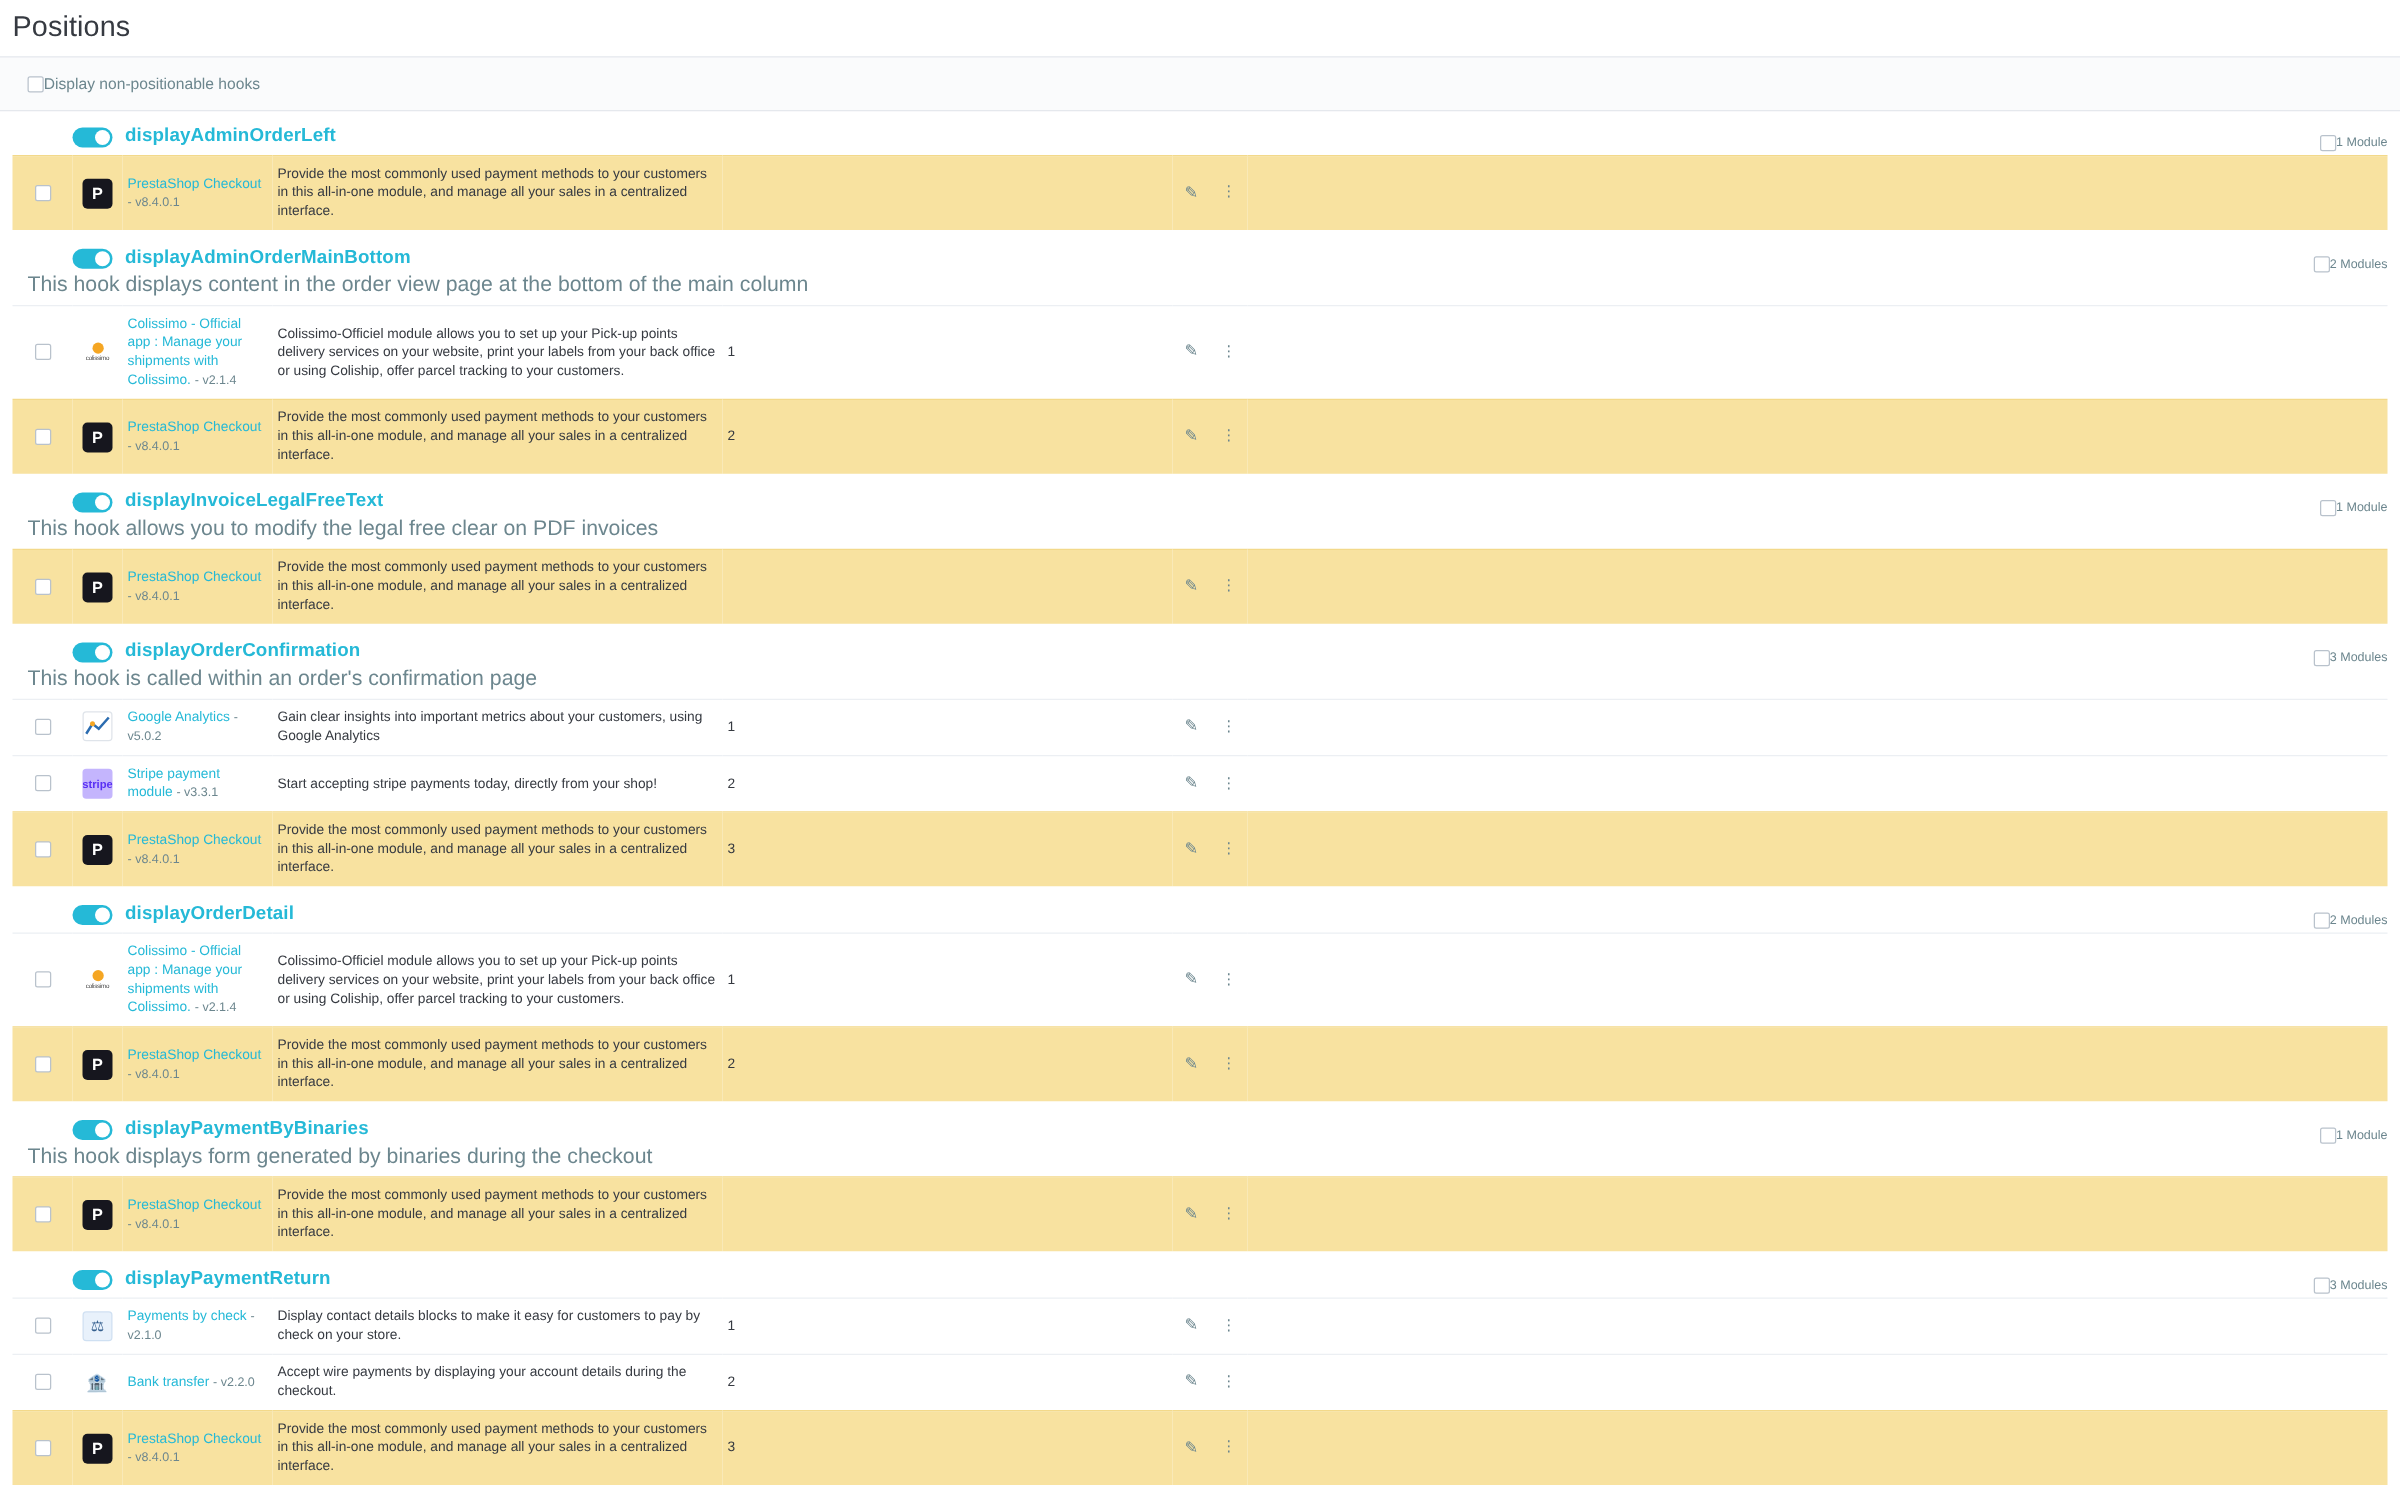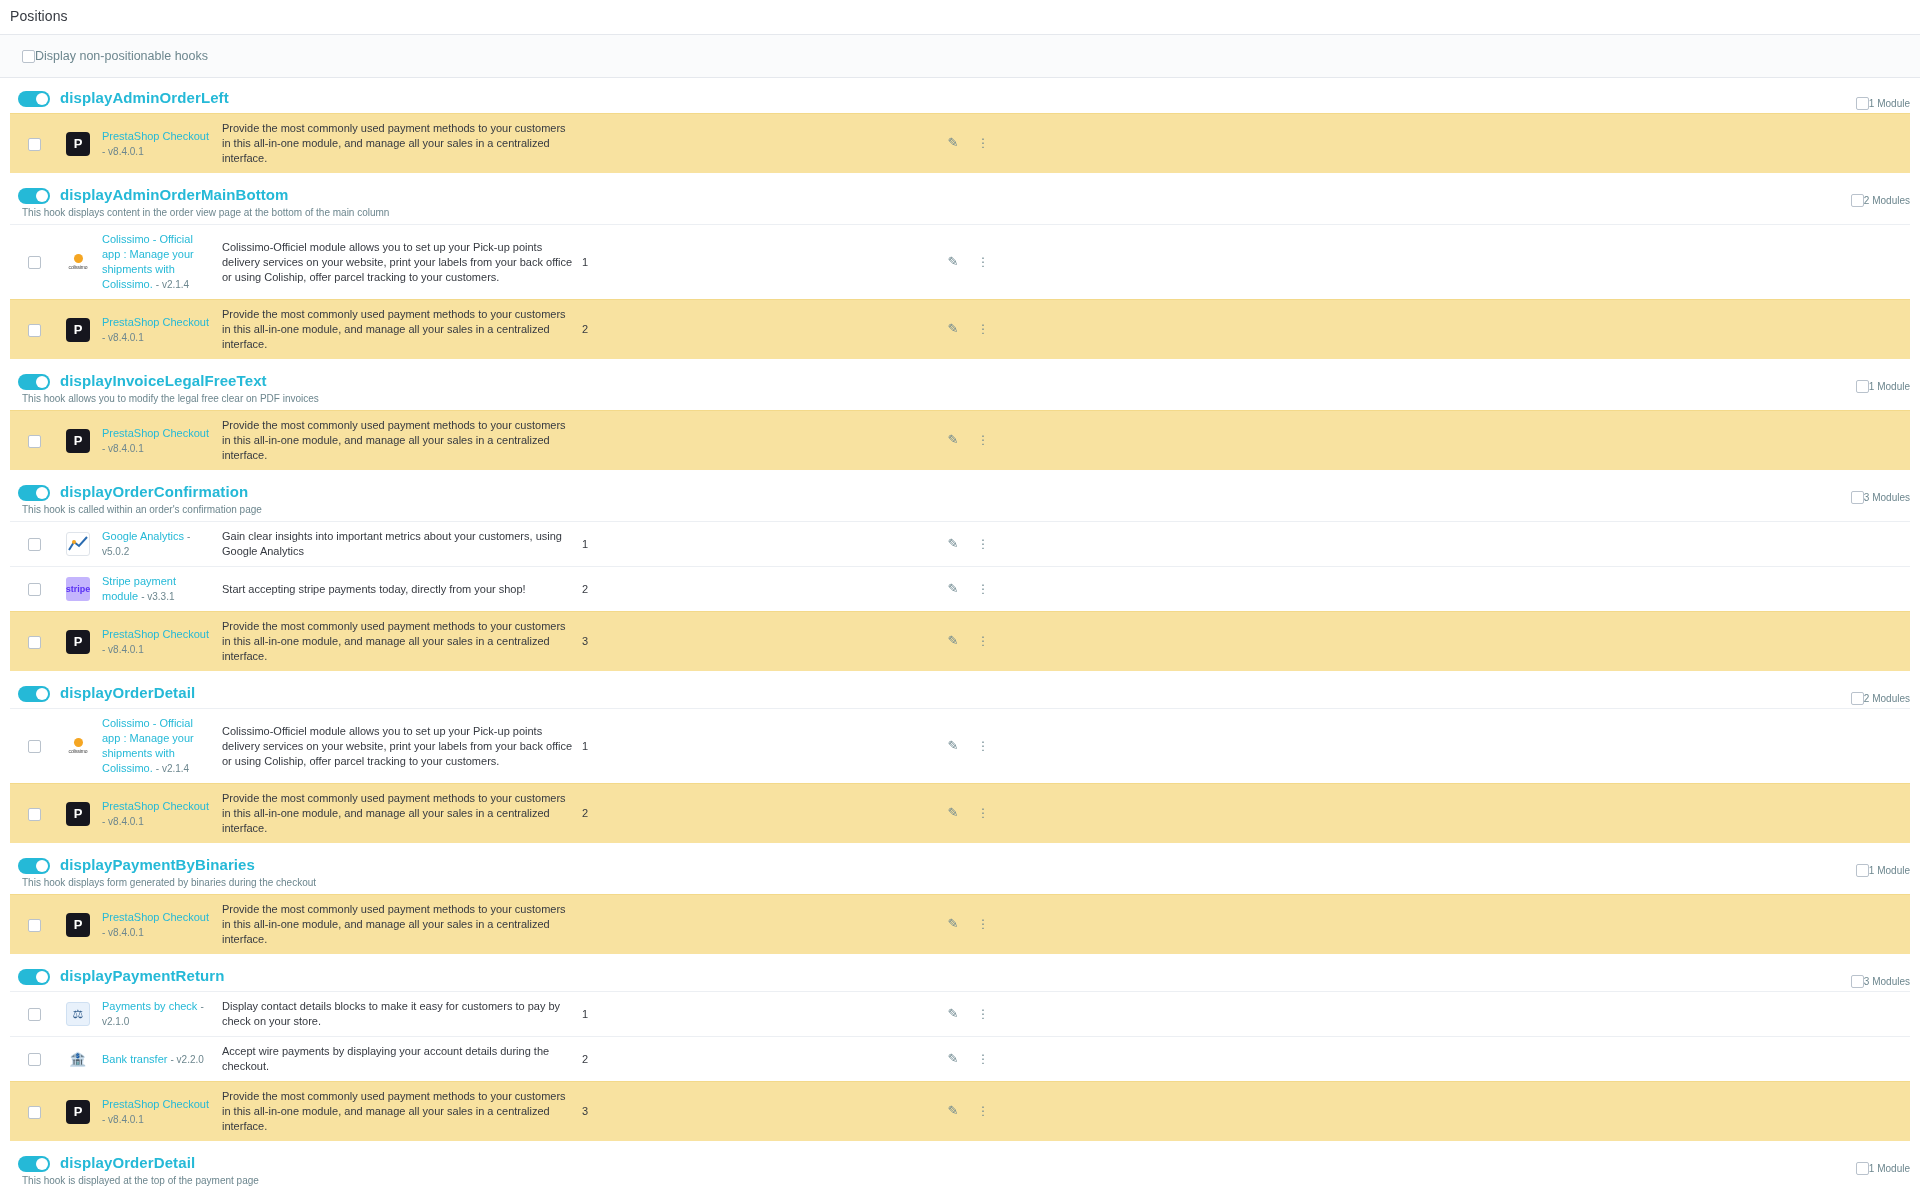--- a/index.html
+++ b/index.html
@@ -5,21 +5,21 @@
   * { box-sizing: border-box; }
   html, body {
     margin: 0; padding: 0;
     background: #ffffff;
     font-family: "Liberation Sans", sans-serif;
     color: #363a41;
   }
   body { width: 1920px; min-height: 1203px; }
 
   .page-title {
-    font-size: 14px;
+    font-size: 23px;
     font-weight: 400;
     color: #363a41;
     padding: 8px 0 10px 10px;
     letter-spacing: .1px;
   }
 
   .filter-bar {
     background: #fafbfc;
     border-top: 1px solid #e5e8ed;
     border-bottom: 1px solid #e5e8ed;
@@ -33,20 +33,21 @@
     color: #6c868e;
   }
 
   .hook-block { margin-bottom: 2px; }
 
   .hook-head {
     display: flex;
     align-items: flex-end;
     padding: 10px 0 0 0;
     position: relative;
+    margin-left: 40px;
   }
   .toggle {
     width: 32px; height: 16px;
     border-radius: 9px;
     background: #25b9d7;
     position: relative;
     margin: 3px 10px 0 18px;
     flex: 0 0 auto;
     border: none;
     cursor: pointer;
@@ -60,21 +61,21 @@
   }
   .hook-title {
     font-size: 15px;
     color: #25b9d7;
     font-weight: 700;
     letter-spacing: .1px;
     line-height: 19px;
     cursor: pointer;
   }
   .hook-desc {
-    font-size: 10px;
+    font-size: 17px;
     color: #6c868e;
     padding: 3px 0 0 22px;
   }
   .module-count {
     position: absolute;
     right: 10px;
     top: 19px;
     display: flex;
     align-items: center;
     font-size: 10px;

